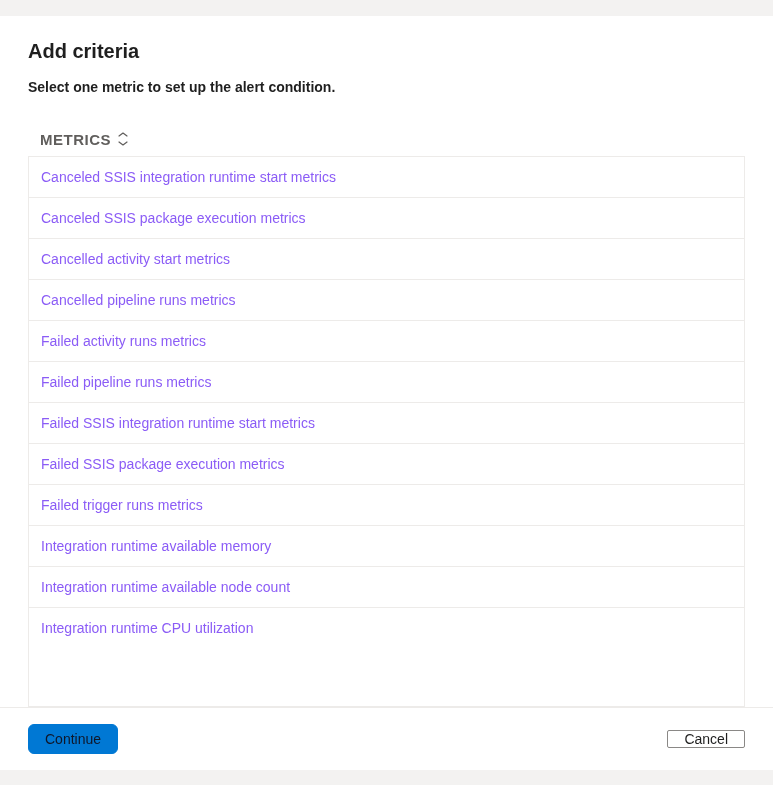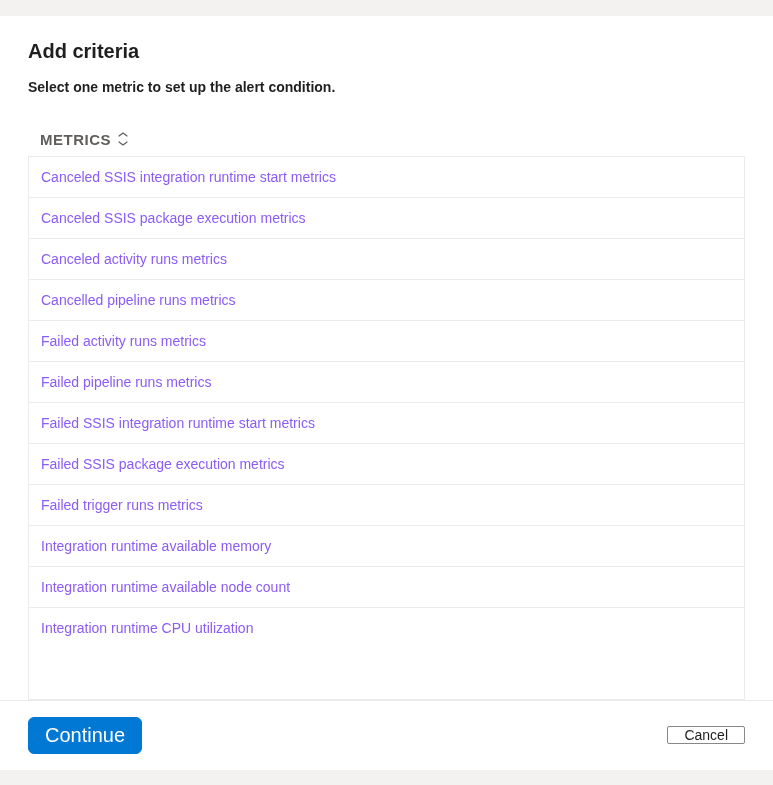--- a/index.html
+++ b/index.html
@@ -112,24 +112,24 @@
       padding: 16px 28px;
       display: flex;
       align-items: center;
       justify-content: space-between;
       border-top: 1px solid #edebe9;
       background: #ffffff;
     }
 
     .btn-continue {
       background: #0078d4;
-      color: #ffffff;
+      color: #0f172a;
       border: 1px solid #0078d4;
       padding: 6px 16px;
-      font-size: 20px;
+      font-size: 14px;
       cursor: pointer;
       font-family: inherit;
       border-radius: 6px;
     }
 
     .btn-cancel {
       background: #ffffff;
       color: #1f1f1f;
       border: 1px solid #8a8886;
       padding: 0 16px;
@@ -154,21 +154,21 @@
       <span class="sort-icon">
         <svg width="16" height="16" viewBox="0 0 16 16" fill="none" xmlns="http://www.w3.org/2000/svg">
           <path d="M4 5l4-3 4 3M4 11l4 3 4-3" stroke="#605e5c" stroke-width="1.2" fill="none" stroke-linecap="round" stroke-linejoin="round"></path>
         </svg>
       </span>
     </div>
     <div class="metrics-list">
 
     <div class="metric-item">Canceled SSIS integration runtime start metrics</div>
         <div class="metric-item">Canceled SSIS package execution metrics</div>
-        <div class="metric-item">Canceled activity runs metrics</div>
+        <div class="metric-item">Cancelled activity start metrics</div>
         <div class="metric-item">Cancelled pipeline runs metrics</div>
         <div class="metric-item">Failed activity runs metrics</div>
         <div class="metric-item">Failed pipeline runs metrics</div>
         <div class="metric-item">Failed SSIS integration runtime start metrics</div>
         <div class="metric-item">Failed SSIS package execution metrics</div>
         <div class="metric-item">Failed trigger runs metrics</div>
         <div class="metric-item">Integration runtime available memory</div>
         <div class="metric-item">Integration runtime available node count</div>
         <div class="metric-item">Integration runtime CPU utilization</div>
       </div>

